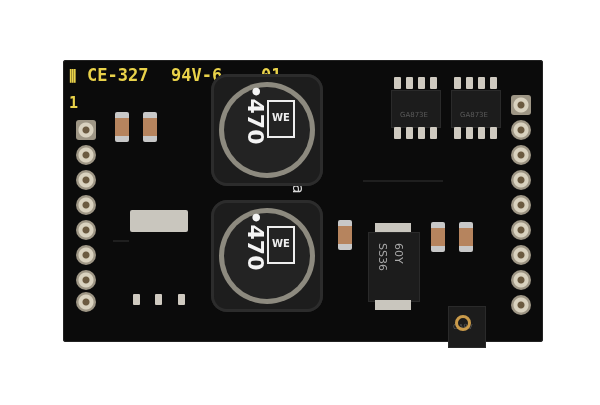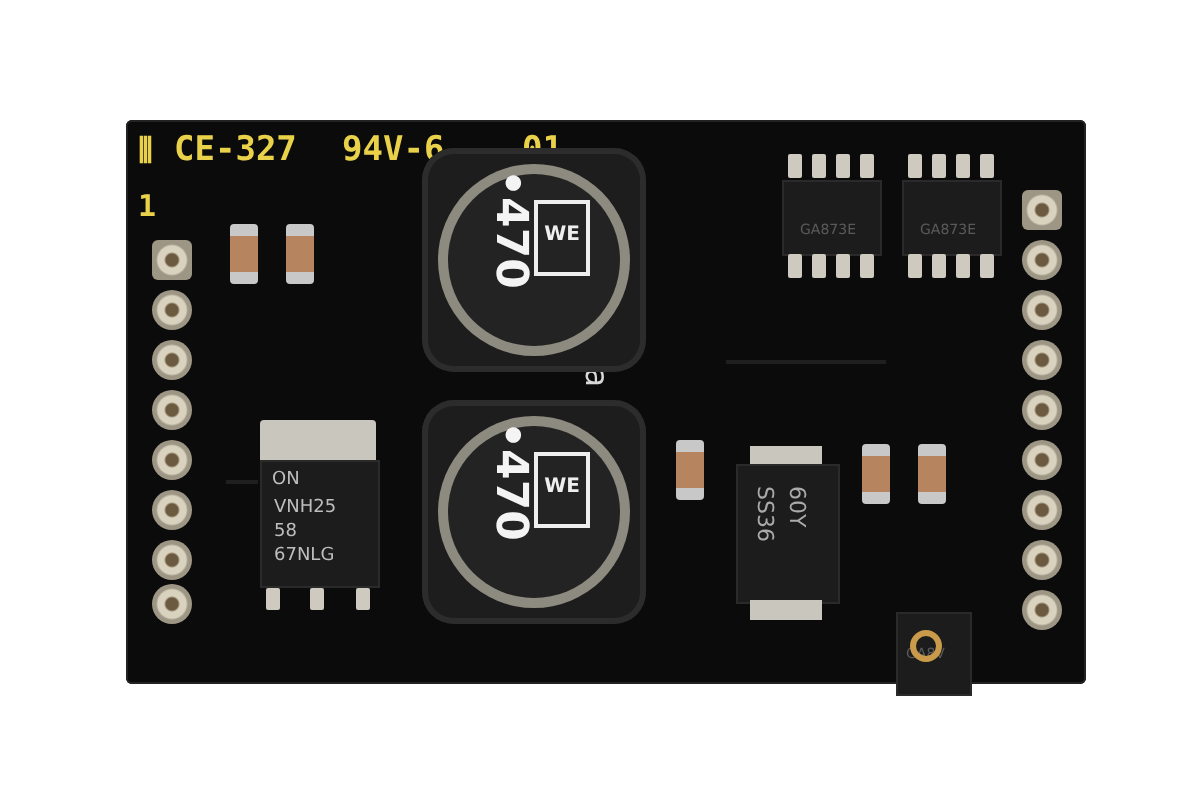--- a/index.html
+++ b/index.html
@@ -65,26 +65,20 @@
     <div class="logo">WE</div>
   </div>
   <div class="inductor" style="left:148px;top:140px;">
     <div class="ring"></div>
     <div class="core"></div>
     <div class="val">•470</div>
     <div class="logo">WE</div>
   </div>
 
   <div style="position:absolute;left:67px;top:150px;width:58px;height:22px;background:#c9c6be;border-radius:2px;"></div>
-  <div class="ic" style="left:67px;top:170px;width:58px;height:62px;">
-    <div class="mark" style="left:5px;top:4px;font-size:9px;color:#bdbdbd;">ON</div>
-    <div class="mark" style="left:6px;top:18px;font-size:9px;color:#bdbdbd;">VNH25</div>
-    <div class="mark" style="left:6px;top:30px;font-size:9px;color:#bdbdbd;">58</div>
-    <div class="mark" style="left:6px;top:42px;font-size:9px;color:#bdbdbd;">67NLG</div>
-  </div>
   <div class="leg" style="left:70px;top:234px;"></div>
   <div class="leg" style="left:92px;top:234px;"></div>
   <div class="leg" style="left:115px;top:234px;"></div>
 
   <div style="position:absolute;left:312px;top:163px;width:36px;height:10px;background:#c9c6be;"></div>
   <div class="ic" style="left:305px;top:172px;width:50px;height:68px;">
     <div class="mark" style="left:20px;top:10px;font-size:11px;color:#aaa;transform:rotate(90deg);transform-origin:left top;">SS36</div>
     <div class="mark" style="left:36px;top:10px;font-size:11px;color:#aaa;transform:rotate(90deg);transform-origin:left top;">60Y</div>
   </div>
   <div style="position:absolute;left:312px;top:240px;width:36px;height:10px;background:#c9c6be;"></div>

